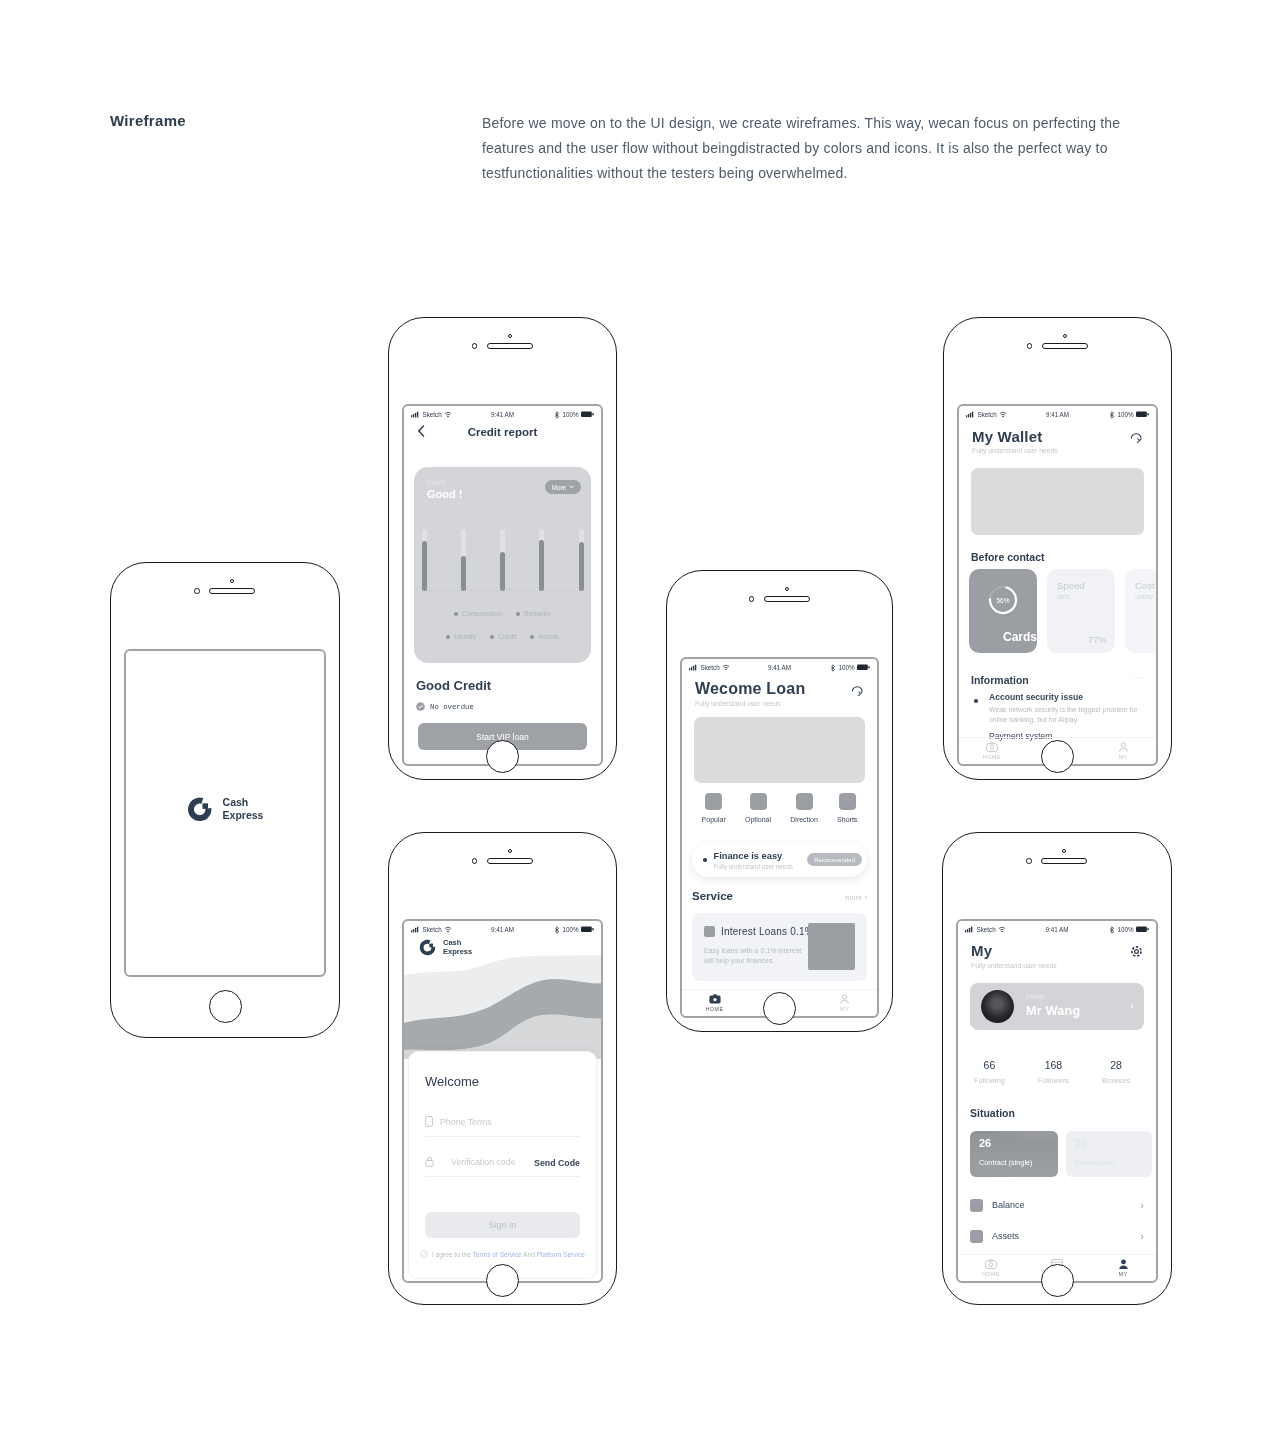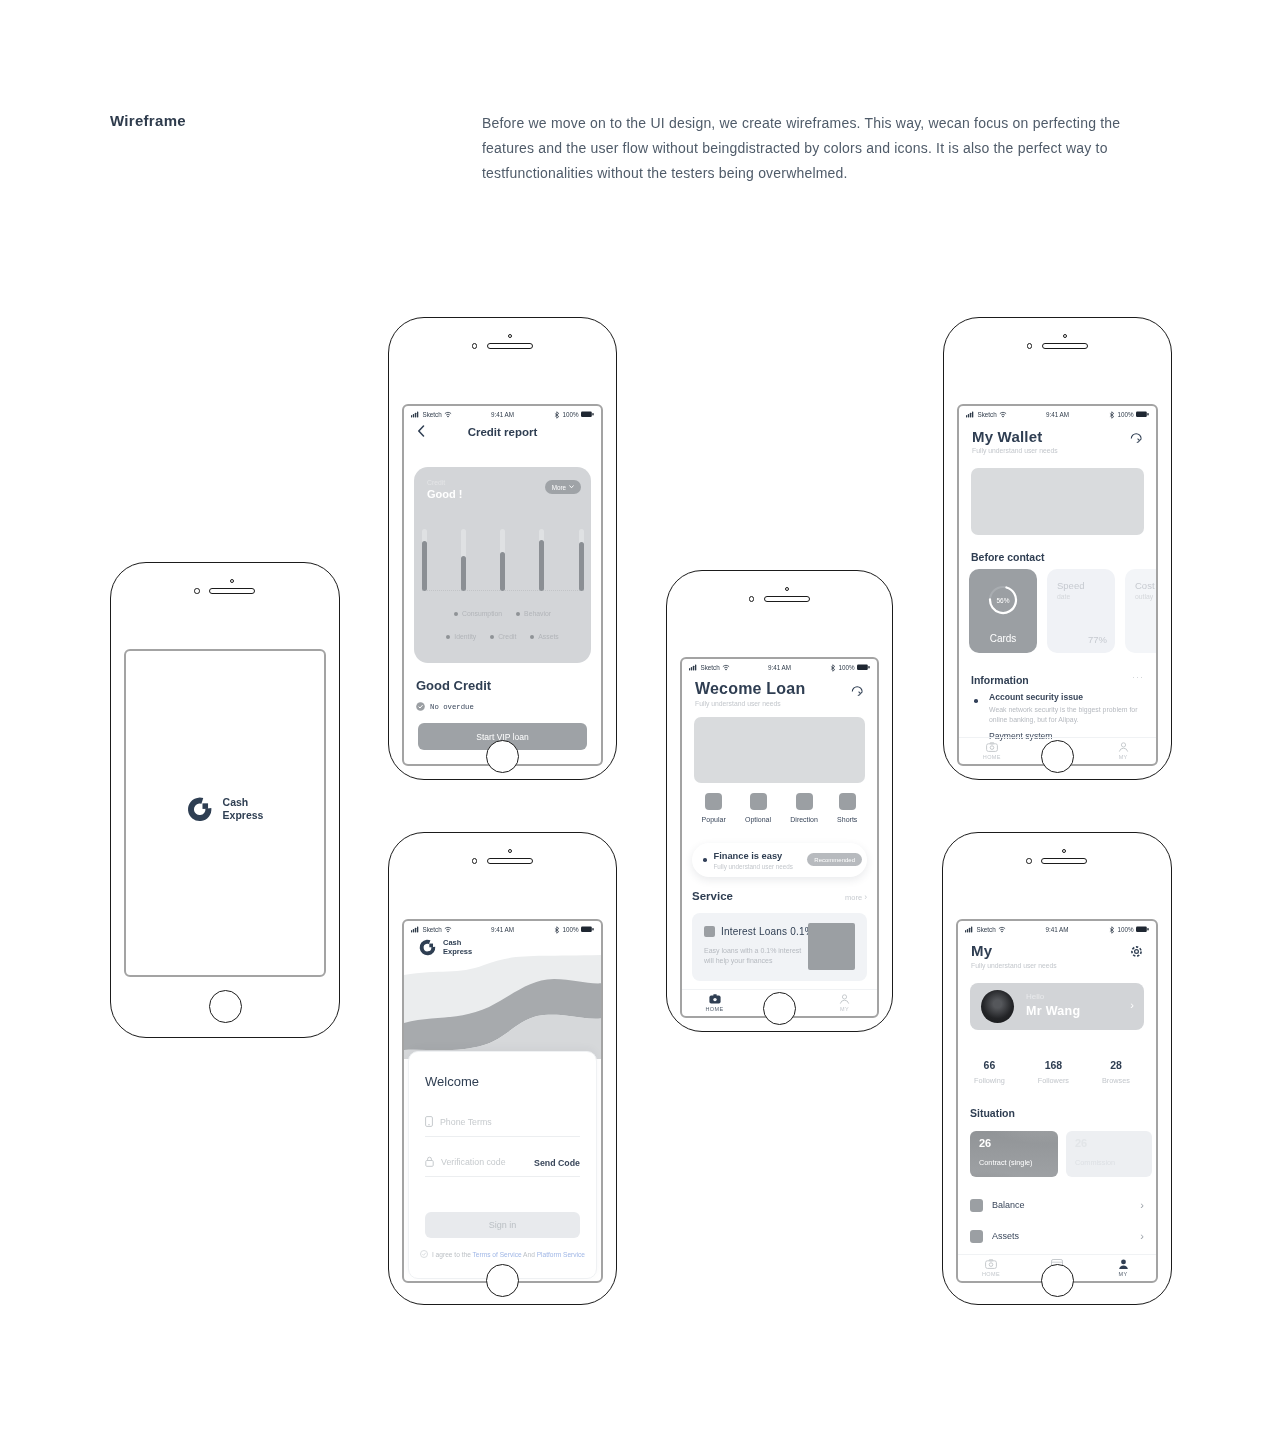--- a/index.html
+++ b/index.html
@@ -71,21 +71,21 @@
   .svc-card { position:absolute; left:10px; right:10px; top:254px; height:68px; background:#F1F3F6; border-radius:8px; }
 
   
   .field-line { position:absolute; left:16px; right:16px; border-bottom:1px solid #ECEEF0; }
   .ph-text { font-size:8.8px; color:#C6CACD; }
 
   
   .pr-card { position:absolute; left:12px; right:12px; top:62px; height:47px; background:#D2D4D7; border-radius:8px; }
   .avatar { position:absolute; left:11px; top:7px; width:33px; height:33px; border-radius:50%;
             background:radial-gradient(circle at 50% 42%, #55575B 0 16%, #232427 58%, #141517 100%); }
-  .stat-val { font-size:10.5px; font-weight:700; color:#2F3E52; }
+  .stat-val { font-size:10.5px; font-weight:400; color:#2F3E52; }
   .stat-lab { font-size:7.3px; color:#C3C7CC; margin-top:5px; }
   .sit1 { position:absolute; left:12px; top:210px; width:88px; height:46px; border-radius:6px; color:#fff;
           background: radial-gradient(120% 90% at 85% -25%, rgba(255,255,255,.16), rgba(255,255,255,0) 60%),
                       radial-gradient(110% 80% at 15% 130%, rgba(0,0,0,.10), rgba(0,0,0,0) 55%),
                       linear-gradient(#919497,#9EA1A4); }
   .sit2 { position:absolute; left:108px; top:210px; width:86px; height:46px; border-radius:6px; background:#EDEFF2; }
   .row-item { position:absolute; left:12px; right:12px; height:24px; display:flex; align-items:center; gap:9px; }
   .row-sq { width:13px; height:13px; background:#9B9FA3; border-radius:3px; }
   .row-lab { font-size:9px; color:#39465A; flex:1; }
 </style>
@@ -265,21 +265,21 @@
     <div class="w-rect"></div>
 
     <div class="abs sec-head" style="left:12px;top:145px;">Before contact</div>
 
     <div class="wc" style="left:10px;width:68px;background:#9B9FA3;">
       <svg class="abs" style="left:17px;top:14px;" width="34" height="34" viewBox="0 0 34 34">
         <circle cx="17" cy="17" r="13" fill="none" stroke="#A9ADB1" stroke-width="2"></circle>
         <circle cx="17" cy="17" r="13" fill="none" stroke="#FFFFFF" stroke-width="2.2" stroke-dasharray="58 24" stroke-linecap="round" transform="rotate(-75 17 17)"></circle>
       </svg>
       <div class="abs" style="left:17px;top:14px;width:34px;height:34px;display:flex;align-items:center;justify-content:center;font-size:6.5px;color:#fff;">56%</div>
-      <div class="abs" style="left:0;right:0;bottom:9px;text-align:center;font-size:10px;font-weight:400;color:#fff;">Cards</div>
+      <div class="abs" style="left:0;right:0;bottom:9px;text-align:right;font-size:12px;font-weight:700;color:#fff;">Cards</div>
     </div>
 
     <div class="wc wc-light" style="left:88px;width:68px;">
       <div class="abs wc-l1" style="left:10px;top:11px;">Speed</div>
       <div class="abs wc-l2" style="left:10px;top:24px;">date</div>
       <div class="wc-val">77%</div>
     </div>
 
     <div class="wc wc-light" style="left:166px;width:68px;background:#F3F5F8;">
       <div class="abs wc-l1" style="left:10px;top:11px;">Cost</div>
@@ -497,21 +497,21 @@
 
       <div class="abs" style="left:16px;top:64px;display:flex;align-items:center;gap:7px;">
         <svg width="8" height="11" viewBox="0 0 8 11">
           <rect x=".6" y=".6" width="6.8" height="9.8" rx="1.3" fill="none" stroke="#C6CACD" stroke-width="1"></rect>
           <path d="M3,8.7 h2" stroke="#C6CACD" stroke-width=".8"></path>
         </svg>
         <span class="ph-text">Phone Terms</span>
       </div>
       <div class="field-line" style="top:84px;"></div>
 
-      <div class="abs" style="left:16px;top:104px;display:flex;align-items:center;gap:7px;">
+      <div class="abs" style="left:16px;top:104px;display:flex;align-items:center;gap:17px;">
         <svg width="9" height="11" viewBox="0 0 9 11">
           <rect x=".8" y="4.5" width="7.4" height="5.8" rx="1" fill="none" stroke="#C6CACD" stroke-width="1"></rect>
           <path d="M2.6,4.5 V3.1 a1.9,1.9 0 0 1 3.8,0 V4.5" fill="none" stroke="#C6CACD" stroke-width="1"></path>
         </svg>
         <span class="ph-text">Verification code</span>
       </div>
       <div class="abs" style="right:16px;top:106px;font-size:8.8px;font-weight:600;color:#39465A;">Send Code</div>
       <div class="field-line" style="top:124px;"></div>
 
       <button class="abs" style="left:16px;right:16px;top:160px;height:26px;background:#E8EAED;border:none;border-radius:6px;color:#BBC0C5;font-size:9px;font-family:inherit;">Sign in</button>

